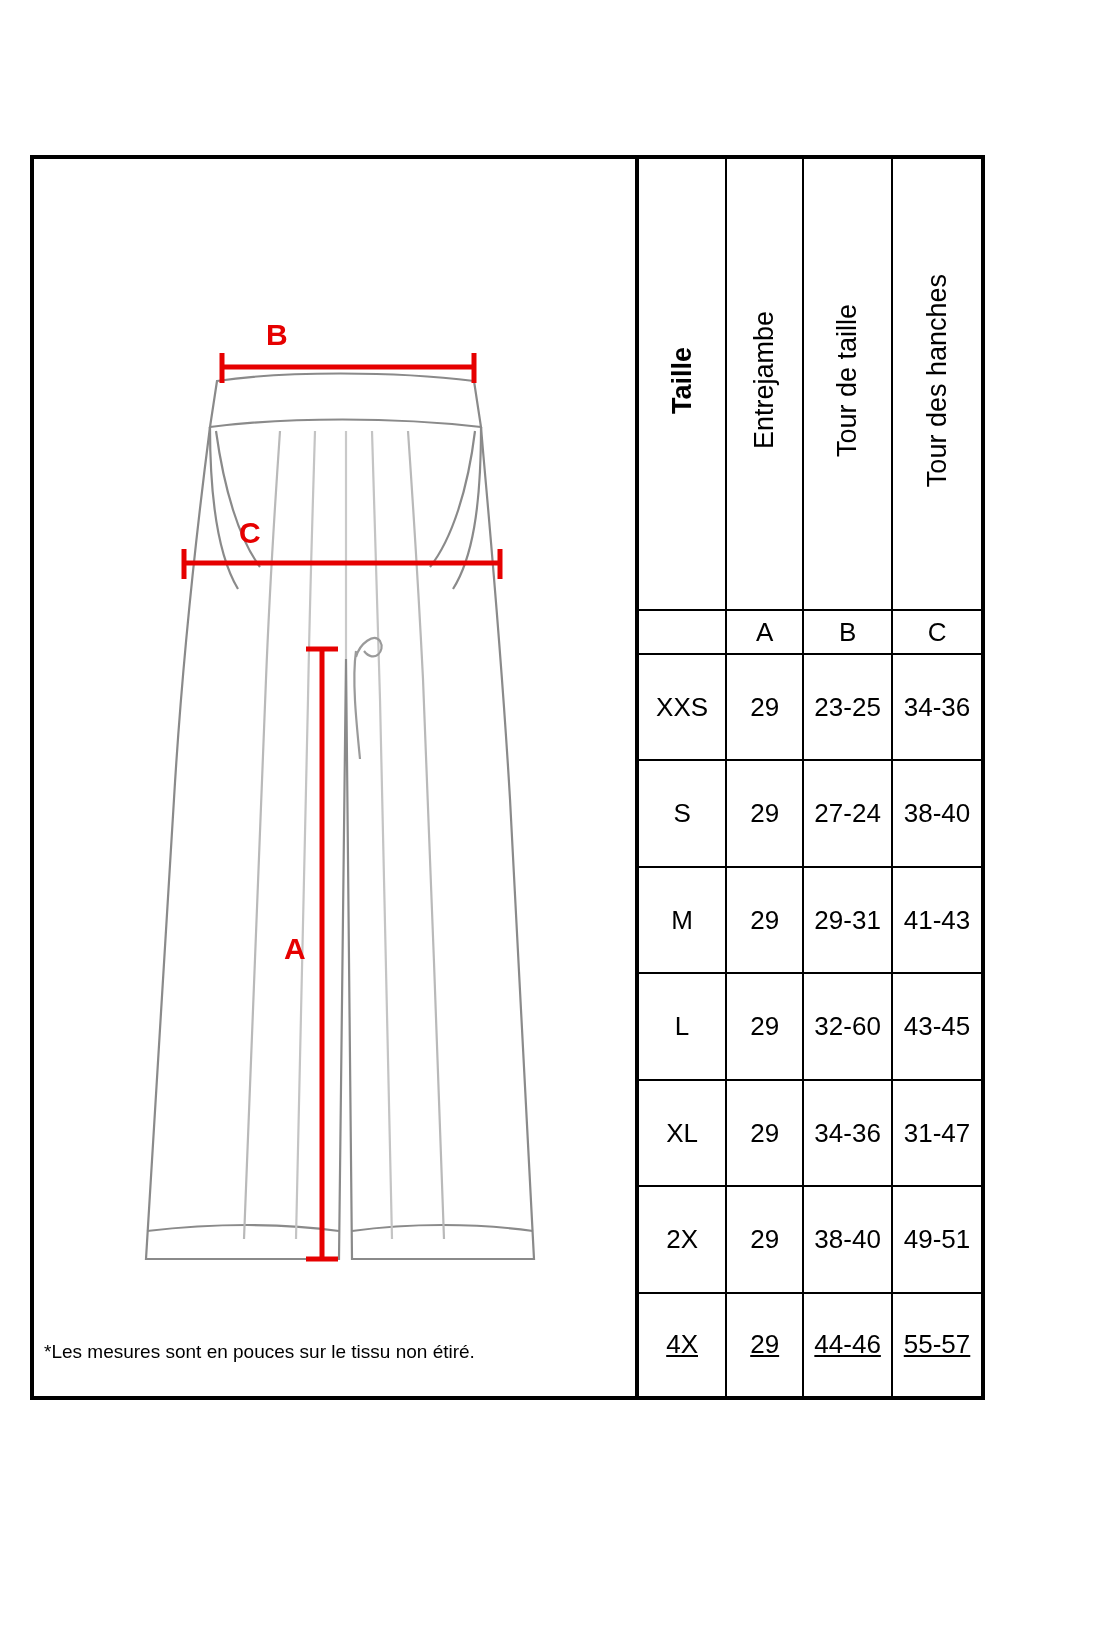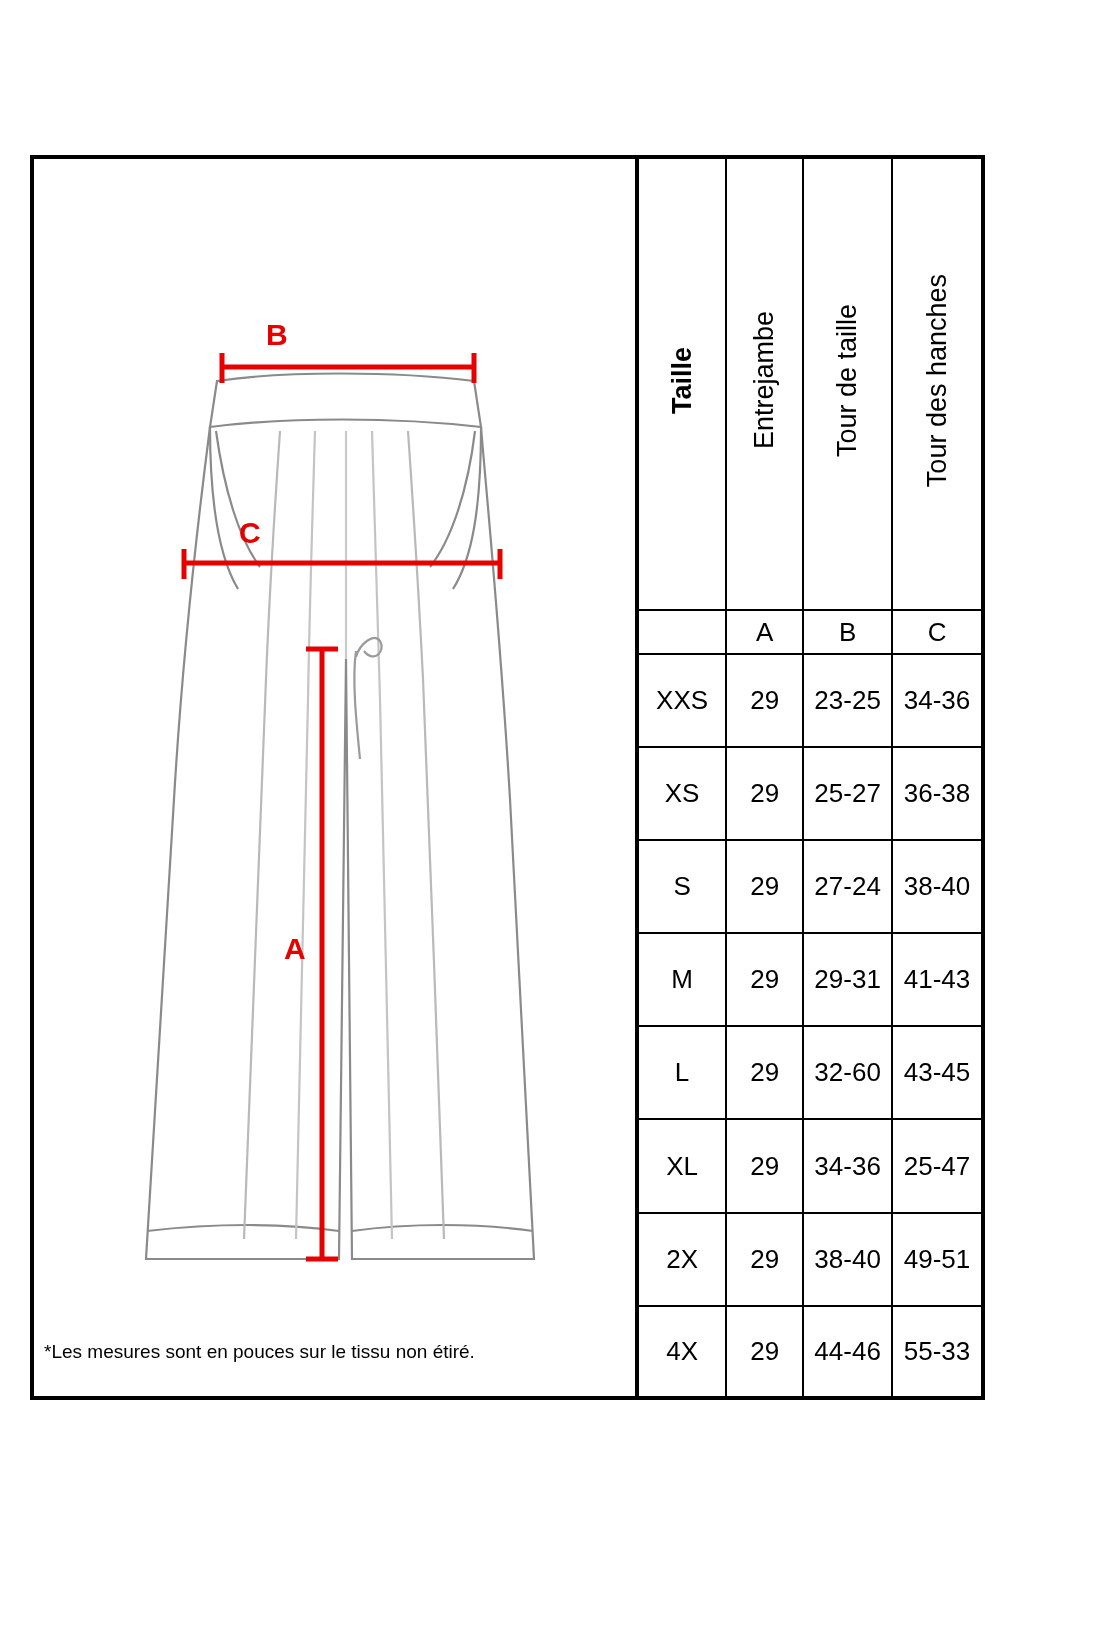--- a/index.html
+++ b/index.html
@@ -73,20 +73,21 @@
     padding: 0;
   }
   table.size-table td:first-child, table.size-table th:first-child {
     border-left: none;
   }
   table.size-table tr:first-child th {
     border-top: none;
   }
   table.size-table tr:last-child td {
     border-bottom: none;
+    text-decoration: underline;
   }
   table.size-table td:last-child, table.size-table th:last-child {
     border-right: none;
   }
   .hdr-vert-cell {
     height: 450px;
     position: relative;
   }
   .vert-label {
     writing-mode: vertical-rl;
@@ -213,26 +214,20 @@
           <td>C</td>
         </tr>
 
         <tr>
           <td class="size-cell">XXS</td>
           <td class="val-cell">29</td>
           <td class="val-cell">23-25</td>
           <td class="val-cell">34-36</td>
         </tr>
         <tr>
-          <td class="size-cell">XS</td>
-          <td class="val-cell">29</td>
-          <td class="val-cell">25-27</td>
-          <td class="val-cell">36-38</td>
-        </tr>
-        <tr>
           <td class="size-cell">S</td>
           <td class="val-cell">29</td>
           <td class="val-cell">27-24</td>
           <td class="val-cell">38-40</td>
         </tr>
         <tr>
           <td class="size-cell">M</td>
           <td class="val-cell">29</td>
           <td class="val-cell">29-31</td>
           <td class="val-cell">41-43</td>
@@ -240,30 +235,30 @@
         <tr>
           <td class="size-cell">L</td>
           <td class="val-cell">29</td>
           <td class="val-cell">32-60</td>
           <td class="val-cell">43-45</td>
         </tr>
         <tr>
           <td class="size-cell">XL</td>
           <td class="val-cell">29</td>
           <td class="val-cell">34-36</td>
-          <td class="val-cell">25-47</td>
+          <td class="val-cell">31-47</td>
         </tr>
         <tr>
           <td class="size-cell">2X</td>
           <td class="val-cell">29</td>
           <td class="val-cell">38-40</td>
           <td class="val-cell">49-51</td>
         </tr>
         <tr>
           <td class="size-cell">4X</td>
           <td class="val-cell">29</td>
           <td class="val-cell">44-46</td>
-          <td class="val-cell">55-33</td>
+          <td class="val-cell">55-57</td>
         </tr>
       </tbody>
     </table>
   </div>
 </div>
 
 </body></html>

